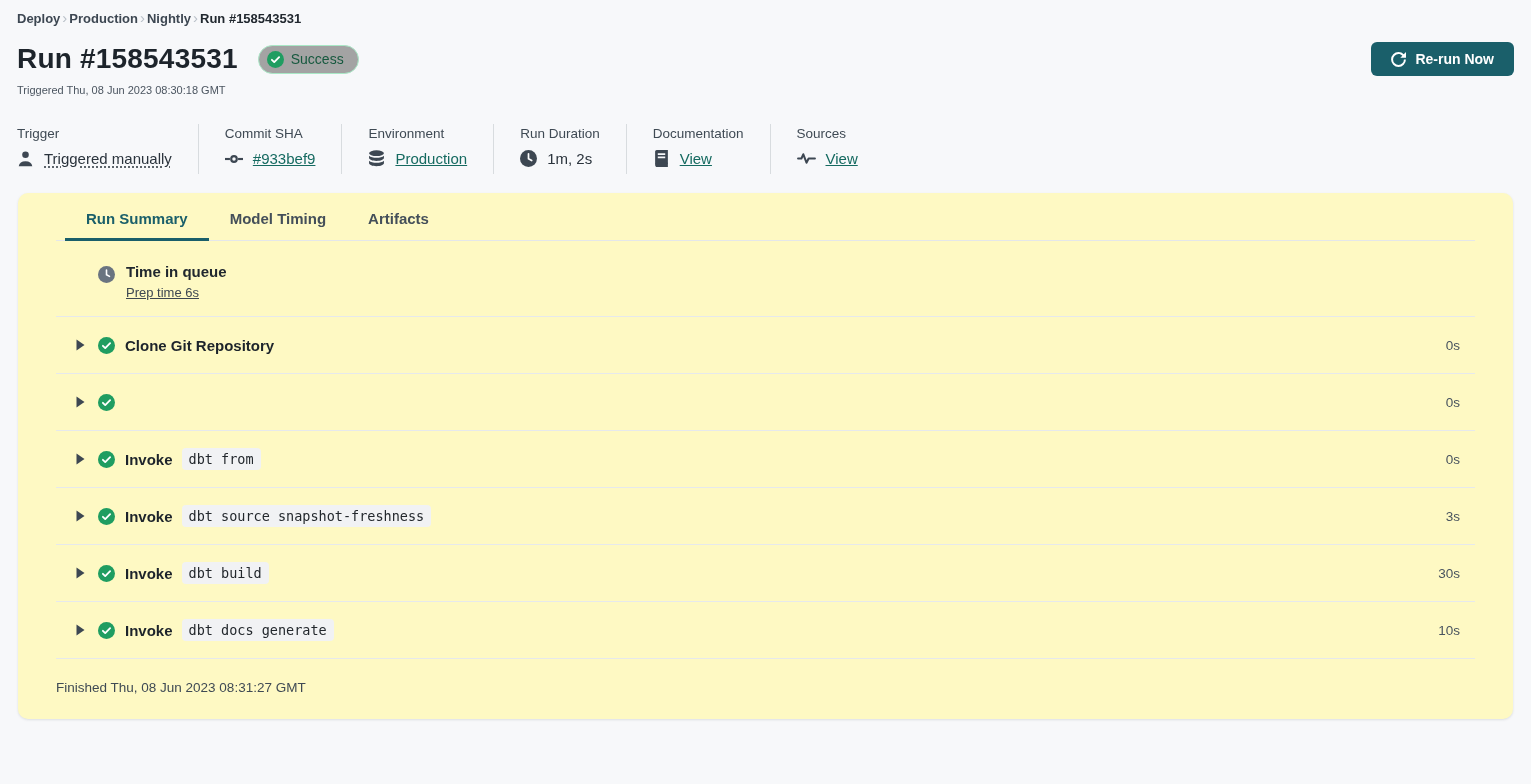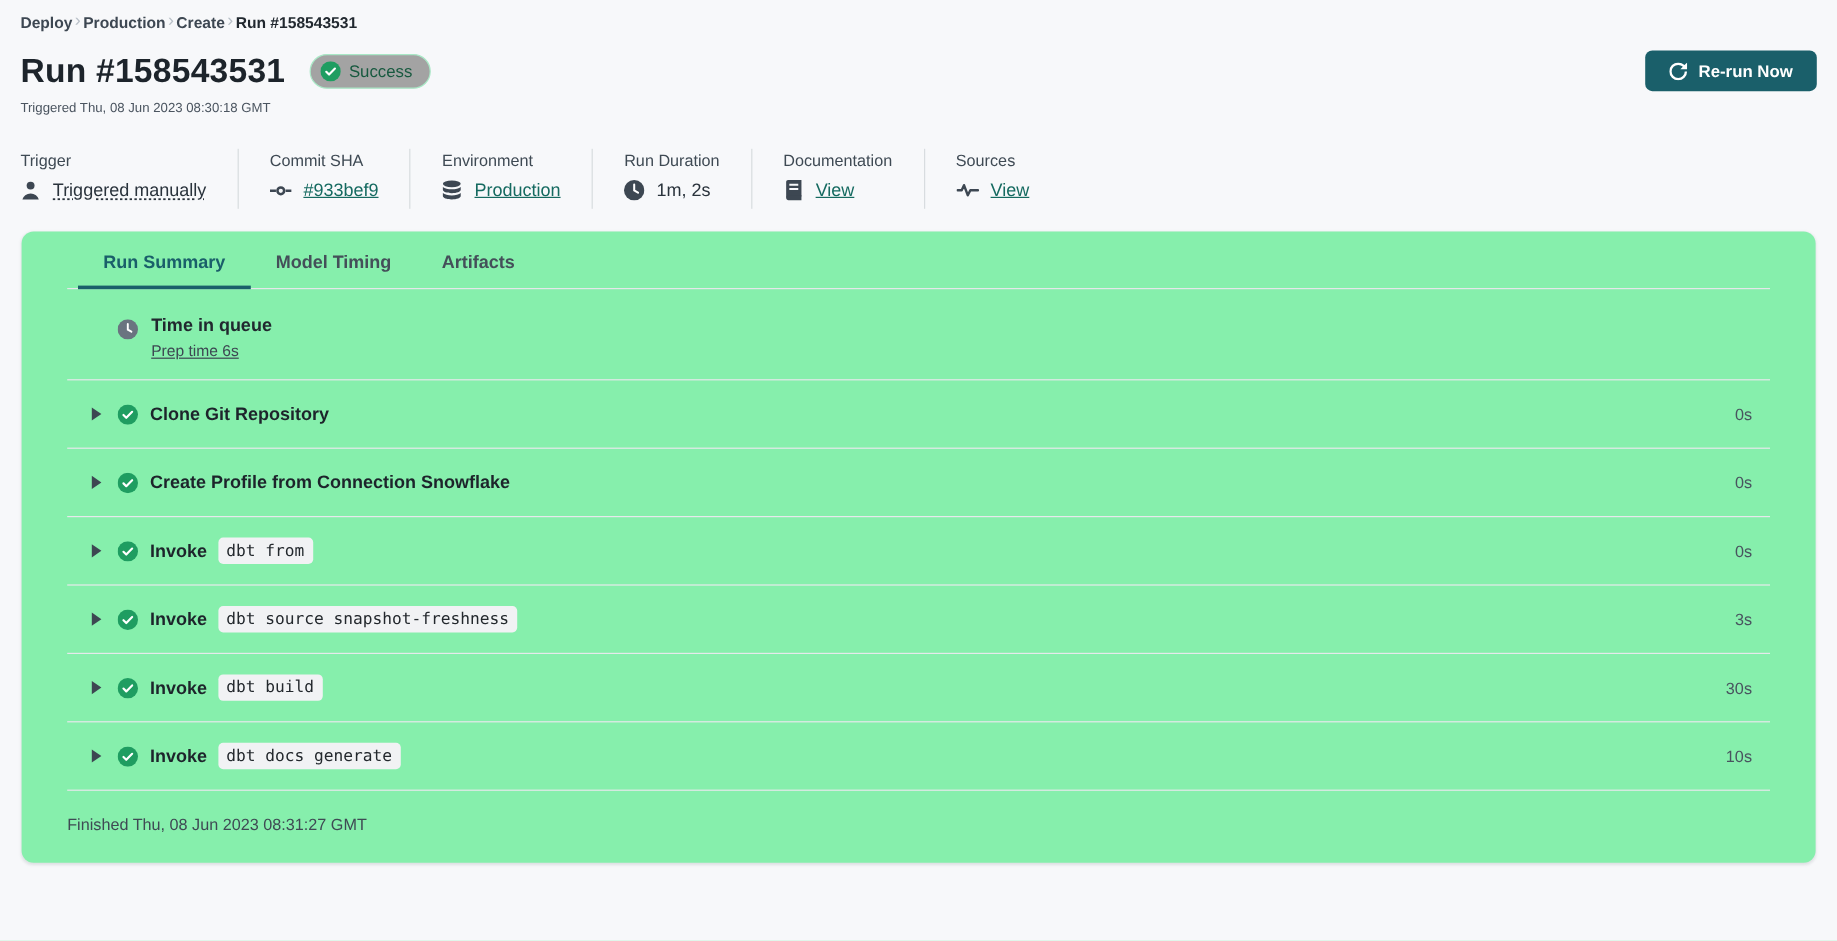--- a/index.html
+++ b/index.html
@@ -36,21 +36,21 @@
   .meta-cell { padding:2px 26px 6px 26px; border-right:1px solid #d8dcdf; }
   .meta-cell:first-child { padding-left:0; }
   .meta-cell:last-child { border-right:none; }
   .meta-label { font-size:13.5px; color:#3f4a54; margin-bottom:9px; }
   .meta-value { display:flex; align-items:flex-start; gap:10px; font-size:15px; color:#2a333c; }
   .meta-value .mi { color:#3d4752; display:flex; }
   .meta-value .val-link { color:#156a60; text-decoration:underline; cursor:pointer; }
   .meta-value .val-dotted { color:#2a333c; text-decoration:underline dotted; text-underline-offset:3px; cursor:default; }
   
   .card {
-    margin:19px 18px 16px 18px; background:#86efac; border-radius:10px;
+    margin:19px 18px 16px 18px; background:#fef9c3; border-radius:10px;
     box-shadow:0 1px 3px rgba(30,40,50,.08), 0 1px 2px rgba(30,40,50,.04);
     padding-bottom:24px;
   }
   .tabs-row { margin:0 38px; padding-left:9px; border-bottom:1px solid #e4e7ea; display:flex; }
   .tab {
     padding:17px 21px 13px 21px; font-size:15px; font-weight:700; color:#444f59;
     cursor:pointer; position:relative;
   }
   .tab.active { color:#1a5f6a; }
   .tab.active::after {
@@ -77,21 +77,21 @@
 </style>
 </head>
 <body>
 
 <div class="page-header">
   <div class="breadcrumb">
     <span class="crumb">Deploy</span>
     <span class="sep">›</span>
     <span class="crumb">Production</span>
     <span class="sep">›</span>
-    <span class="crumb">Create</span>
+    <span class="crumb">Nightly</span>
     <span class="sep">›</span>
     <span class="crumb last">Run #158543531</span>
   </div>
 
   <div class="title-row">
     <h1 class="page-title">Run #158543531</h1>
     <span class="status-badge">
       <span>
         <svg width="17" height="17" viewBox="0 0 16 16">
             <circle cx="8" cy="8" r="8" fill="#1f9d61"></circle>
@@ -232,21 +232,20 @@
         <svg width="12" height="14" viewBox="0 0 12 14" fill="#3d4752">
             <path d="M2.5 1.5l8 5.5-8 5.5z"></path>
           </svg>
       </span>
       <span class="check">
         <svg width="17" height="17" viewBox="0 0 16 16">
             <circle cx="8" cy="8" r="8" fill="#1f9d61"></circle>
             <path d="M4.6 8.3l2.2 2.2 4.6-4.7" stroke="#fff" stroke-width="1.7" fill="none" stroke-linecap="round" stroke-linejoin="round"></path>
           </svg>
       </span>
-      <span class="step-label">Create Profile from Connection Snowflake</span>
       <span class="step-duration">0s</span>
     </div>
 
     <div class="step-row">
       <span class="caret">
         <svg width="12" height="14" viewBox="0 0 12 14" fill="#3d4752">
             <path d="M2.5 1.5l8 5.5-8 5.5z"></path>
           </svg>
       </span>
       <span class="check">

